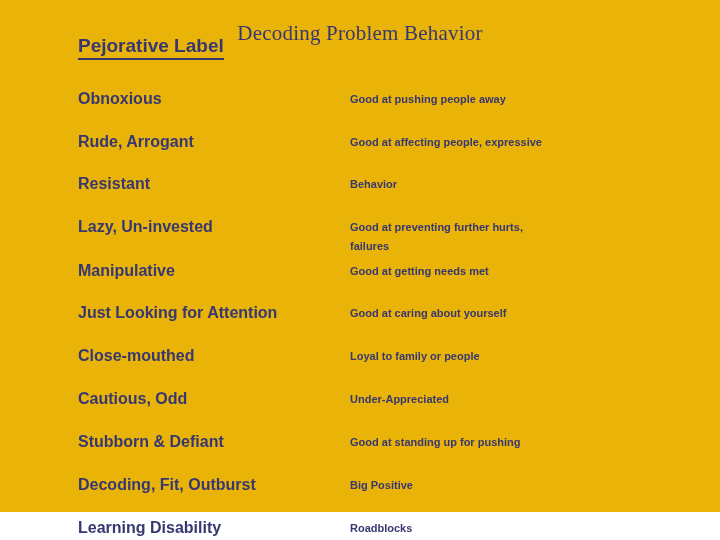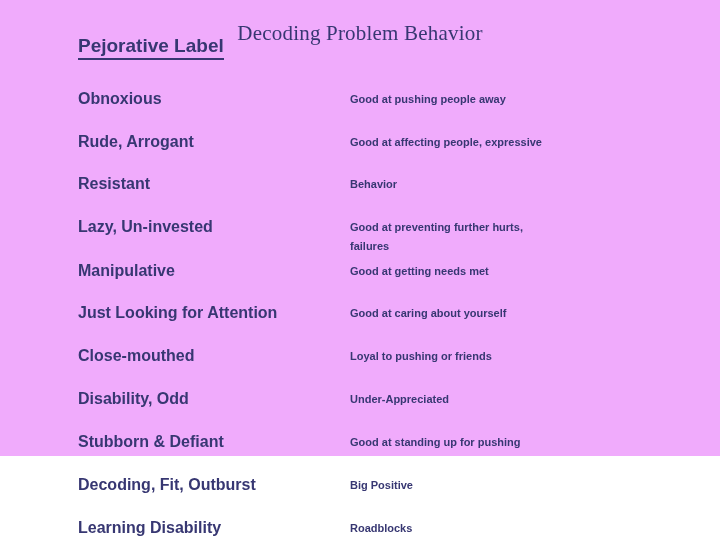--- a/index.html
+++ b/index.html
@@ -10,22 +10,22 @@
   body {
     width: 720px;
     height: 540px;
     background: #ffffff;
     font-family: "Liberation Sans", sans-serif;
     overflow: hidden;
   }
   .slide {
     position: relative;
     width: 720px;
-    height: 456px;
-    background: #f0abfc;
+    height: 512px;
+    background: #eab308;
   }
   
   .slide-title {
     position: absolute;
     top: 7px;
     left: 0;
     width: 720px;
     text-align: center;
     font-family: "Liberation Serif", "DejaVu Serif", serif;
     font-size: 21px;
@@ -124,24 +124,24 @@
       <div class="row" style="top: 178px;">
         <div class="cell cell-left">Manipulative</div>
         <div class="cell cell-right">Good at getting needs met</div>
       </div>
       <div class="row" style="top: 220px;">
         <div class="cell cell-left">Just Looking for Attention</div>
         <div class="cell cell-right">Good at caring about yourself</div>
       </div>
       <div class="row" style="top: 263px;">
         <div class="cell cell-left">Close-mouthed</div>
-        <div class="cell cell-right">Loyal to pushing or friends</div>
+        <div class="cell cell-right">Loyal to family or people</div>
       </div>
       <div class="row" style="top: 306px;">
-        <div class="cell cell-left">Disability, Odd</div>
+        <div class="cell cell-left">Cautious, Odd</div>
         <div class="cell cell-right">Under-Appreciated</div>
       </div>
       <div class="row" style="top: 349px;">
         <div class="cell cell-left">Stubborn &amp; Defiant</div>
         <div class="cell cell-right">Good at standing up for pushing</div>
       </div>
       <div class="row" style="top: 392px;">
         <div class="cell cell-left">Decoding, Fit, Outburst</div>
         <div class="cell cell-right">Big Positive</div>
       </div>

